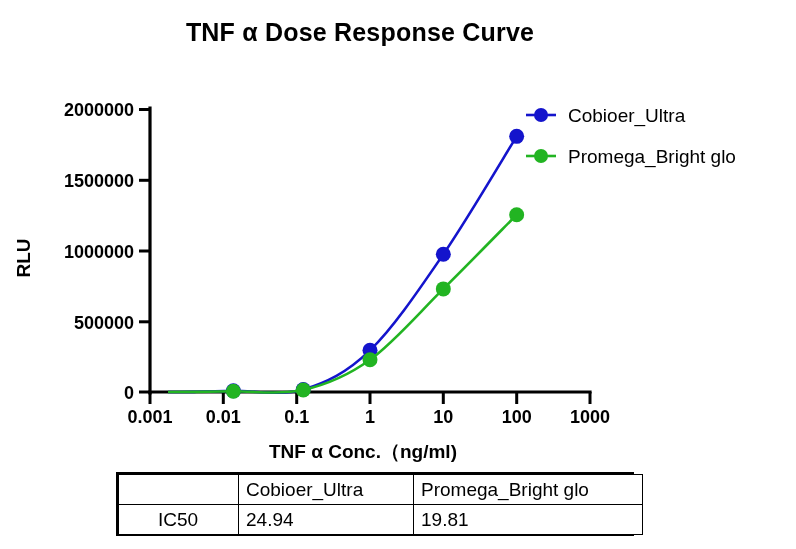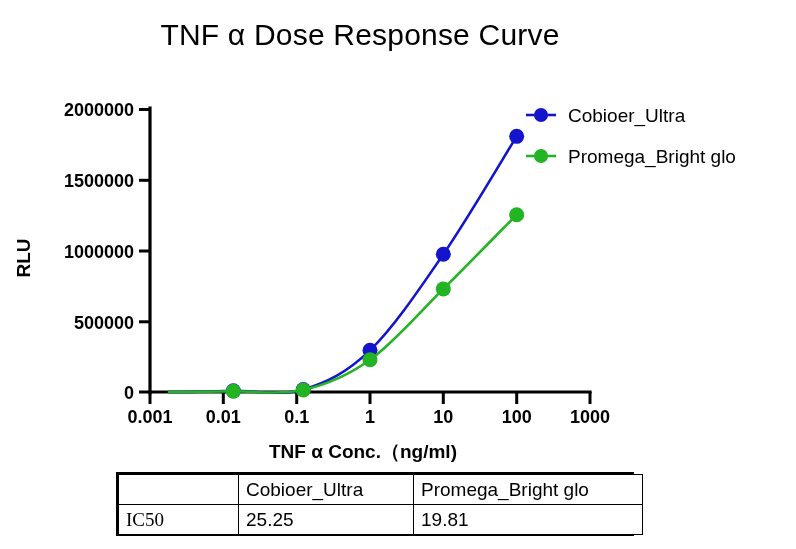--- a/index.html
+++ b/index.html
@@ -21,22 +21,22 @@
     top: 0;
     width: 796px;
     height: 549px;
   }
   .chart-title {
     position: absolute;
     left: 0;
     top: 18px;
     width: 720px;
     text-align: center;
-    font-size: 30px;
-    font-weight: normal;
+    font-size: 25px;
+    font-weight: bold;
     letter-spacing: 0.2px;
   }
   svg.plot {
     position: absolute;
     left: 0;
     top: 0;
   }
   .tick-label {
     font-family: "Liberation Sans", sans-serif;
     font-size: 18px;
@@ -78,23 +78,22 @@
   }
   table.ic50-table td {
     border: 1px solid #000000;
     padding: 2px 7px;
     height: 25px;
     line-height: 25px;
     white-space: nowrap;
   }
   table.ic50-table .col-label {
     width: 104px;
-    text-align: left;
+    text-align: center;
     padding-right: 8px;
-    font-family: Liberation Serif, serif;
   }
   table.ic50-table .col-a { width: 160px; text-align: left; }
   table.ic50-table .col-b { width: 214px; text-align: left; }
   table.ic50-table tr.header-row td { }
   .tbl-outer {
     position: absolute;
     left: 116px;
     top: 472px;
     width: 514px;
     height: 60px;
@@ -187,19 +186,19 @@
 
   <table class="ic50-table">
     <tbody>
         <tr class="header-row">
       <td class="col-label"></td>
       <td class="col-a">Cobioer_Ultra</td>
       <td class="col-b">Promega_Bright glo</td>
     </tr>
     <tr>
       <td class="col-label">IC50</td>
-      <td class="col-a">25.25</td>
+      <td class="col-a">24.94</td>
       <td class="col-b">19.81</td>
     </tr>
   </tbody>
     </table>
 
 </div>
 
 </body></html>

